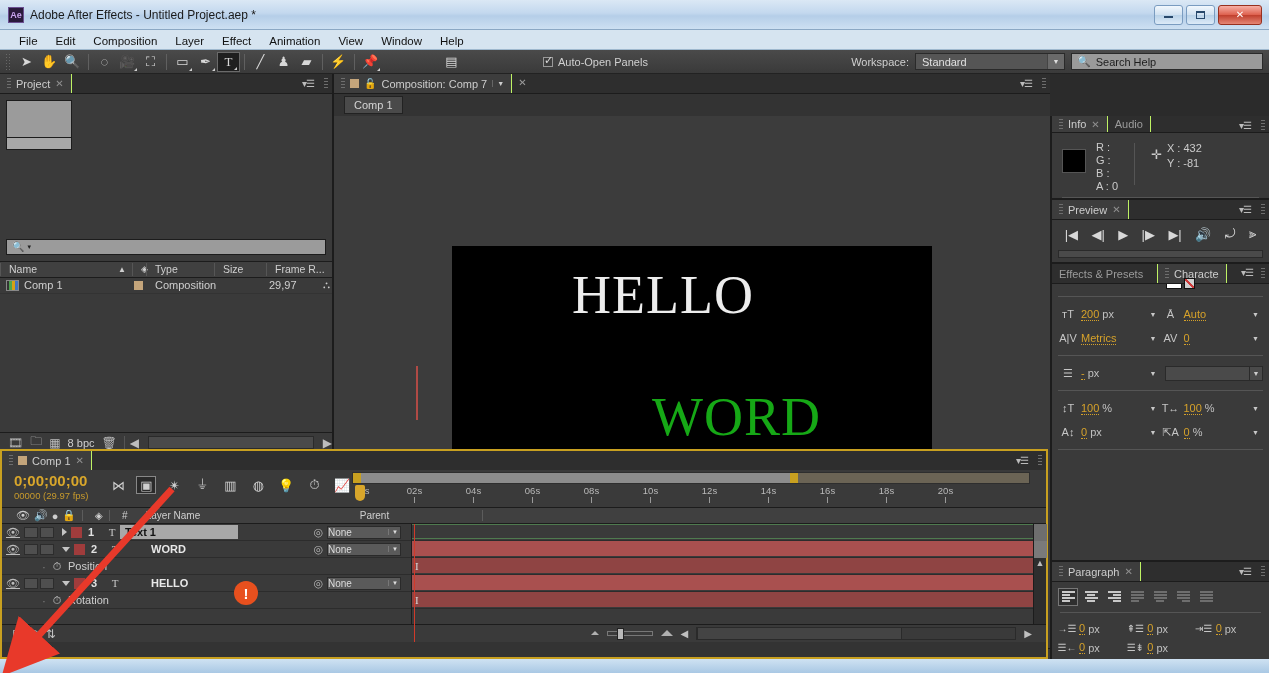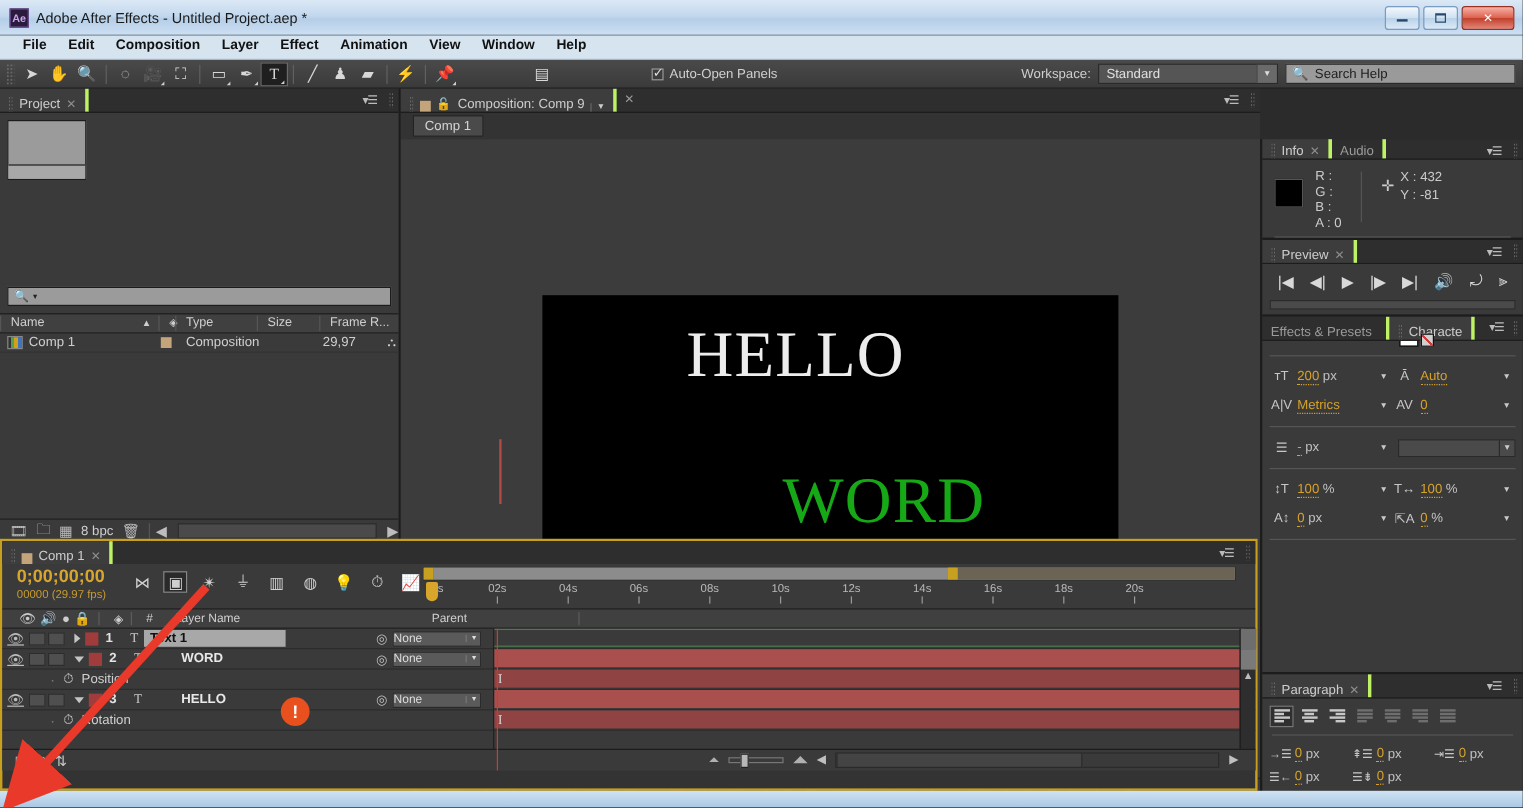--- a/index.html
+++ b/index.html
@@ -42,24 +42,23 @@
     background: linear-gradient(to bottom,#f7b0a6,#dd5f4c 50%,#c03f2d 51%,#e58675);
     border-color: #97301f; color: #fff; width: 44px;
   }
   .win-btn .glyph-min { width: 9px; height: 2px; background: #27486b; margin-top: 5px;}
   .win-btn .glyph-max { width: 9px; height: 8px; border: 1px solid #27486b; border-top-width: 2px;}
 
   
   .menubar {
     height: 20px;
     background: #d6e4f0;
-    display: flex; align-items: flex-start;
+    display: flex; align-items: flex-end;
     padding-left: 10px;
     border-bottom: 1px solid #9fb8ce;
-    font-weight: bold;
   }
   .menubar .mi {
     font-size: 11.5px; color: #111; padding: 2px 9px;
     font-family: "Liberation Sans", sans-serif;
   }
 
   
   .toolbar {
     height: 24px;
     background: linear-gradient(to bottom,#4a4a4a,#3a3a3a);
@@ -104,23 +103,23 @@
   .midcol  { flex: 1; display:flex; flex-direction:column;}
   .rightcol{ width: 219px; border-left:2px solid #1c1c1c; display:flex; flex-direction:column;margin-top:42px;}
 
   
   .panel { background:#333; display:flex; flex-direction:column; }
   .panel-tabs {
     height: 20px; background: #262626; display:flex; align-items:stretch;
     border-bottom:1px solid #1c1c1c; position: relative;
   }
   .ptab {
-    display:flex; align-items:flex-end; gap:5px; padding:0 7px;
+    display:flex; align-items:center; gap:5px; padding:0 7px;
     font-size:11px; color:#9b9b9b; background:#2e2e2e;
-    border-right:3px solid #bef264;
+    border-right:1px solid #bef264;
   }
   .ptab.active { background:#3d3d3d; color:#cdcdcd; }
   .ptab .x { font-size:10px; color:#8f8f8f; }
   .ptab .tgrip { width:4px;height:13px;
      background-image: radial-gradient(#6e6e6e 38%, transparent 40%);
      background-size: 2px 3px; }
   .tabs-filler { flex:1; background:#2e2e2e; position:relative;}
   .pmenu { position:absolute; right:18px; top:4px; font-size:10px; color:#bbb; letter-spacing:-1px;}
   .tabs-endgrip{position:absolute; right:4px; top:3px; width:4px;height:13px;
      background-image: radial-gradient(#6e6e6e 38%, transparent 40%);
@@ -461,21 +460,21 @@
     </div>
   </div>
 
   <div class="midcol">
     <div class="comp-panel" style="height:378px">
       <div class="panel-tabs">
         <div class="ptab active">
           <span class="tgrip"></span>
           <span class="sq-tan"></span>
           <span style="font-size:10px;">🔓</span>
-          <span>Composition: Comp 9</span>
+          <span>Composition: Comp 7</span>
           <span style="font-size:7px;border-left:1px solid #666;padding-left:4px;">▼</span>
         </div>
         <div class="tabs-filler">
           <span style="position:absolute;left:6px;top:3px;font-size:10px;color:#9b9b9b;">✕</span>
           <span class="pmenu">▾☰</span>
           <span class="tabs-endgrip"></span>
         </div>
       </div>
       <div class="comp-subtab">
         <div class="nametab">Comp 1</div>

